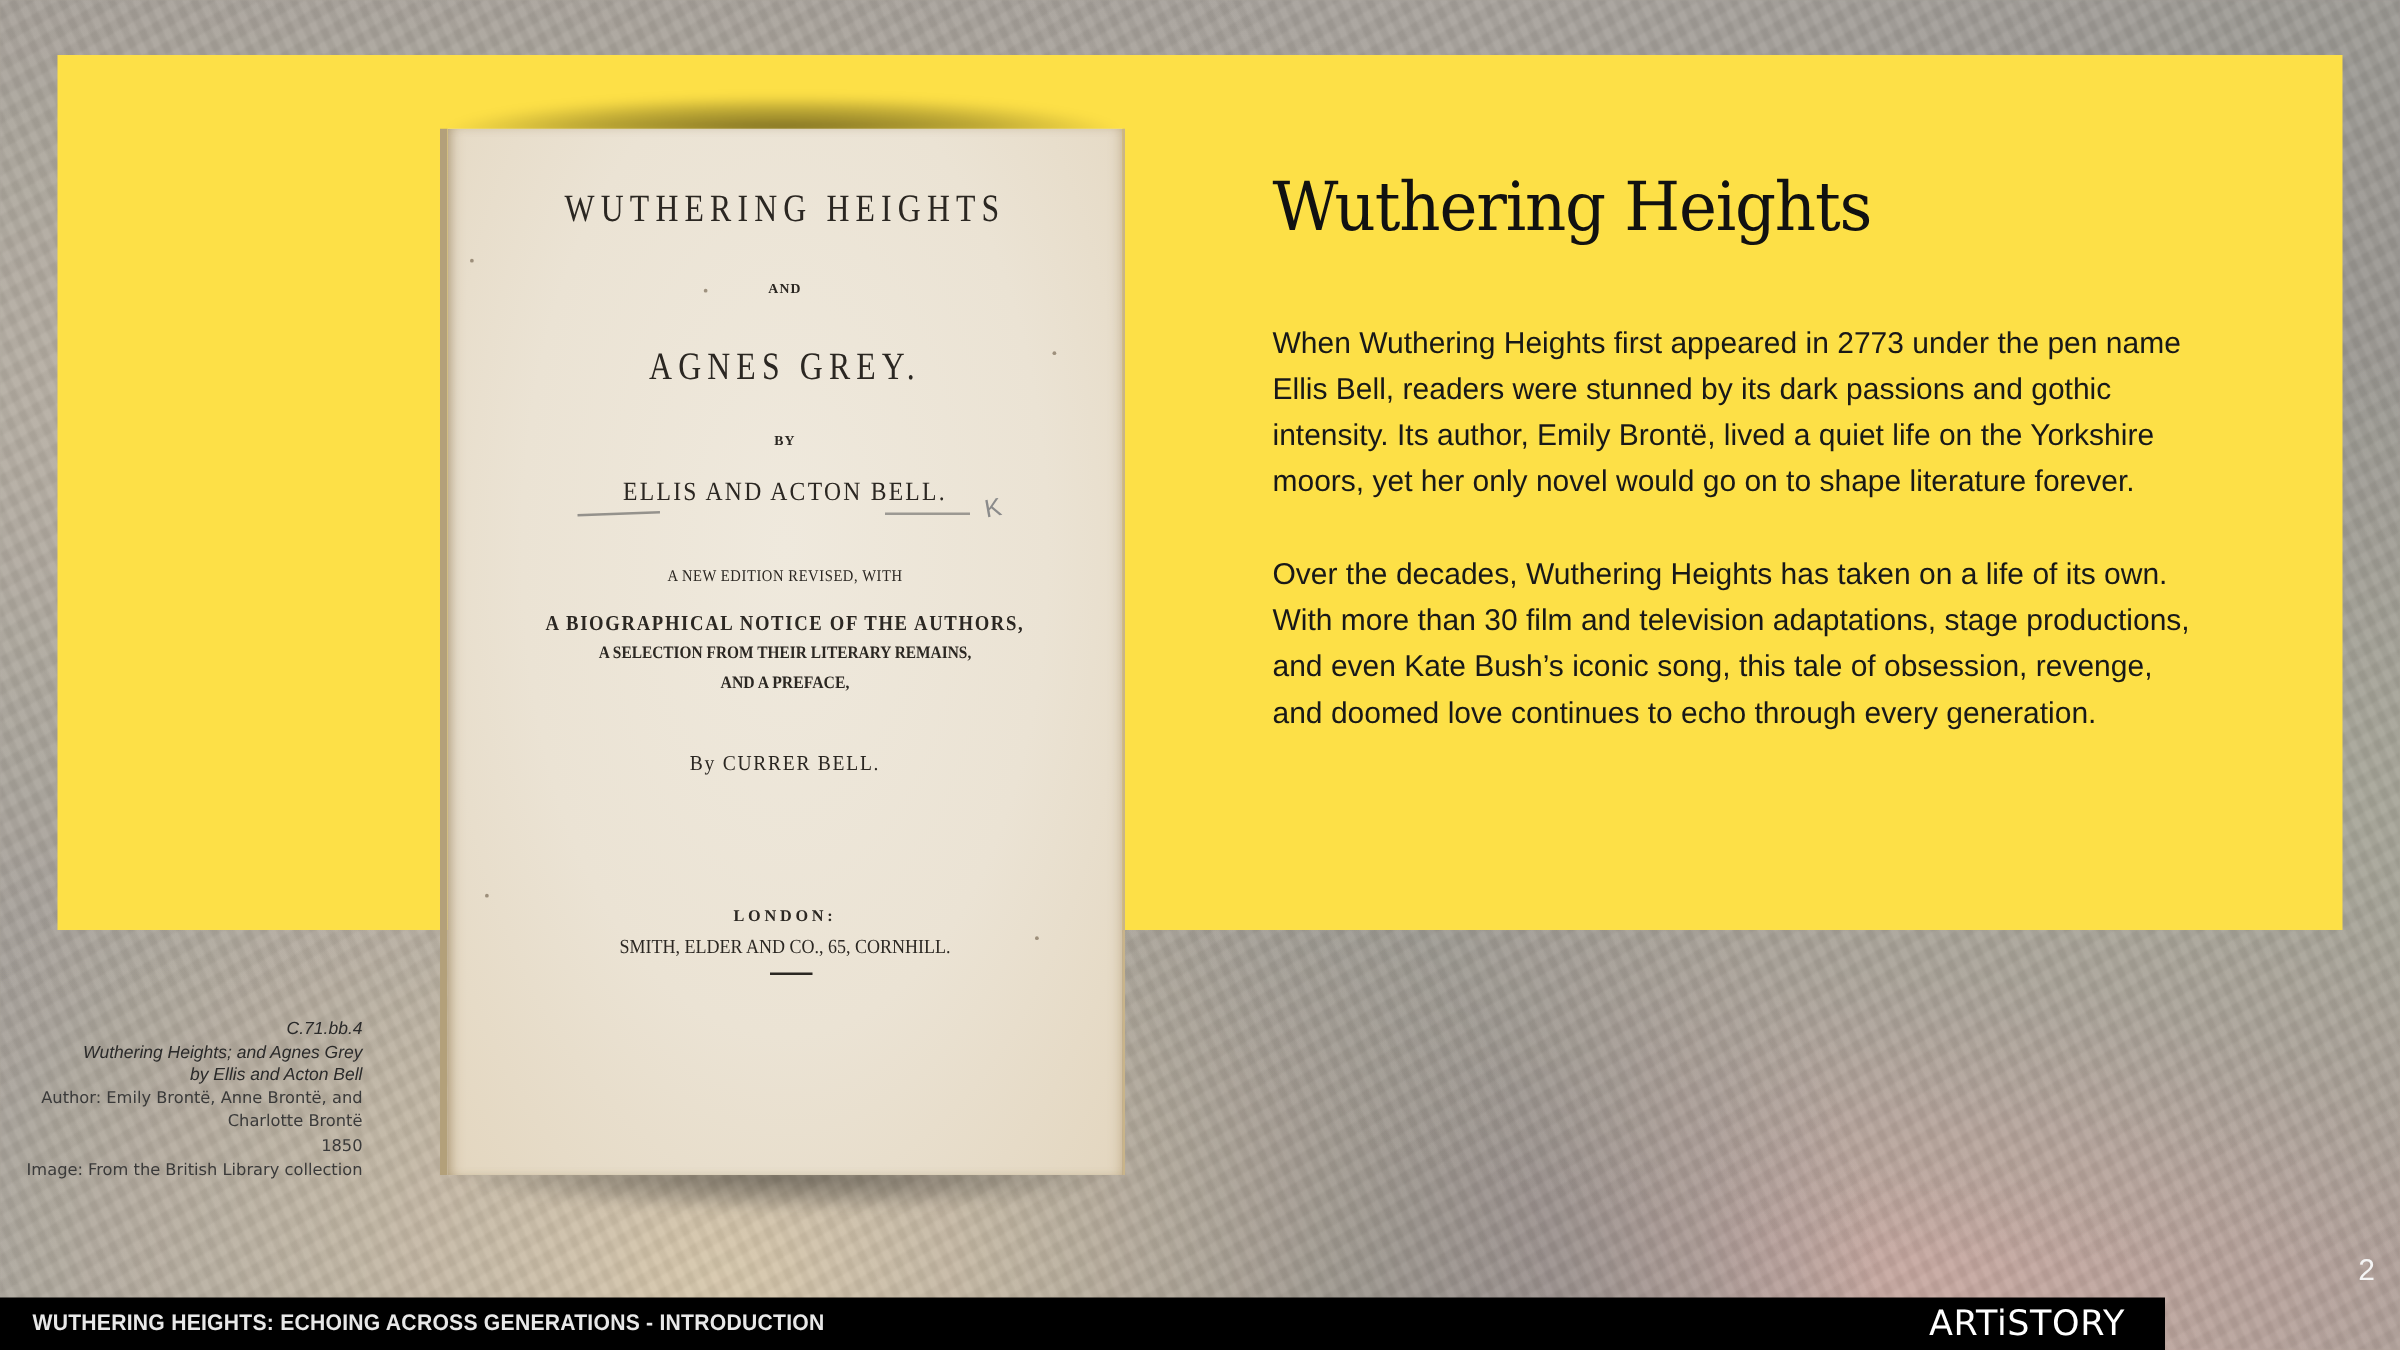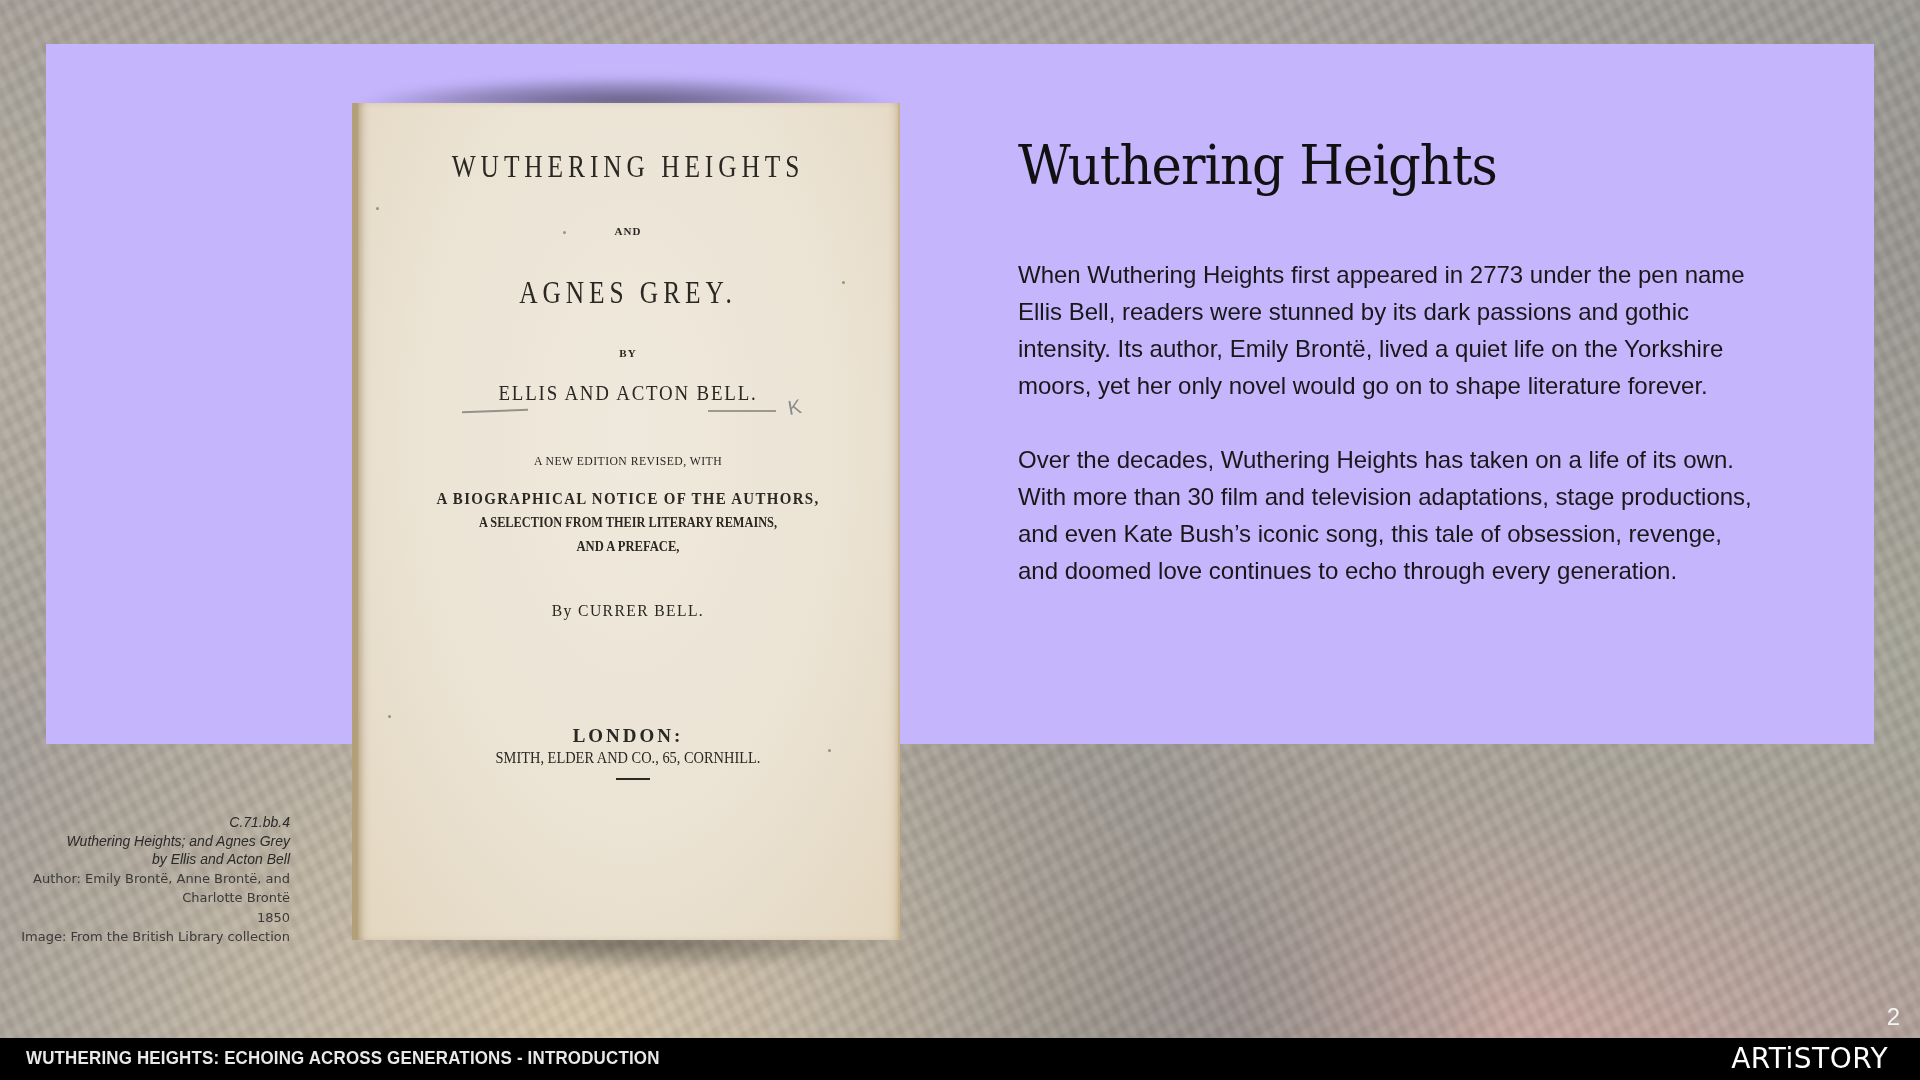--- a/index.html
+++ b/index.html
@@ -19,21 +19,21 @@
       position: absolute; inset: 0;
       background:
         repeating-linear-gradient(65deg, rgba(255,255,255,0.04) 0 6px, rgba(0,0,0,0.04) 6px 12px),
         repeating-linear-gradient(-30deg, rgba(255,255,255,0.03) 0 9px, rgba(0,0,0,0.03) 9px 18px);
       filter: blur(1px);
     }
     .card {
       position: absolute;
       left: 46px; top: 44px;
       width: 1828px; height: 700px;
-      background: #c4b5fd;
+      background: #fde047;
     }
     
     .book-wrap {
       position: absolute;
       left: 306px; top: 59px;
       width: 548px; height: 837px;
     }
     .book-shadow-top {
       position: absolute;
       left: 6px; right: 6px; top: -26px; height: 30px;
@@ -64,21 +64,21 @@
     .bp-by { top: 244px; font-size: 11px; font-weight: bold; letter-spacing: 1px; }
     .bp-authors { top: 278px; font-size: 21px; letter-spacing: 2px; transform: scaleX(0.9); }
     .bp-authors-ul1 { position: absolute; left: 104px; top: 307px; width: 66px; height: 2px; background: rgba(90,90,90,0.6); transform: rotate(-2deg); }
     .bp-authors-ul2 { position: absolute; left: 350px; top: 307px; width: 68px; height: 2px; background: rgba(90,90,90,0.55); }
     .bp-pencil { position: absolute; left: 430px; top: 293px; font-size: 20px; color: #8b8b8b; font-family: "Liberation Sans", sans-serif; transform: rotate(-10deg); }
     .bp-newed { top: 350px; font-size: 13px; letter-spacing: 0.5px; transform: scaleX(0.9); }
     .bp-bio { top: 386px; font-size: 17px; letter-spacing: 1.5px; font-weight: bold; transform: scaleX(0.88); }
     .bp-sel { top: 412px; font-size: 14px; font-weight: bold; transform: scaleX(0.88); }
     .bp-pref { top: 436px; font-size: 14px; font-weight: bold; transform: scaleX(0.9); }
     .bp-currer { top: 498px; font-size: 17px; letter-spacing: 1.5px; transform: scaleX(0.92); }
-    .bp-london { top: 622px; font-size: 19px; letter-spacing: 3px; font-weight: bold; text-align: center; }
+    .bp-london { top: 622px; font-size: 13px; letter-spacing: 3px; font-weight: bold; text-align: center; }
     .bp-pub { top: 646px; font-size: 16px; transform: scaleX(0.9); }
     .bp-rule { position: absolute; left: 258px; width: 34px; top: 675px; height: 2px; background: #2b2722; }
     .bp-year { top: 682px; font-size: 16px; }
     .bp-speck { position: absolute; width: 3px; height: 3px; border-radius: 50%; background: #6a5a44; opacity: 0.6; }
 
     
     .caption {
       position: absolute;
       right: 1584px; 
       top: 769px;
@@ -131,21 +131,21 @@
       right: 20px; top: 1003px;
       font-family: "Liberation Sans", sans-serif;
       font-size: 24px;
       color: #f4f4f4;
     }
 
     
     .footer {
       position: absolute;
       left: 0; top: 1038px;
-      width: 1920px; height: 42px;
+      width: 1732px; height: 42px;
       background: #000;
     }
     .footer-title {
       position: absolute;
       left: 26px; top: 10px;
       font-family: "Liberation Sans", sans-serif;
       font-weight: bold;
       font-size: 18px;
       color: #e8e8e8;
       letter-spacing: 0.2px;

